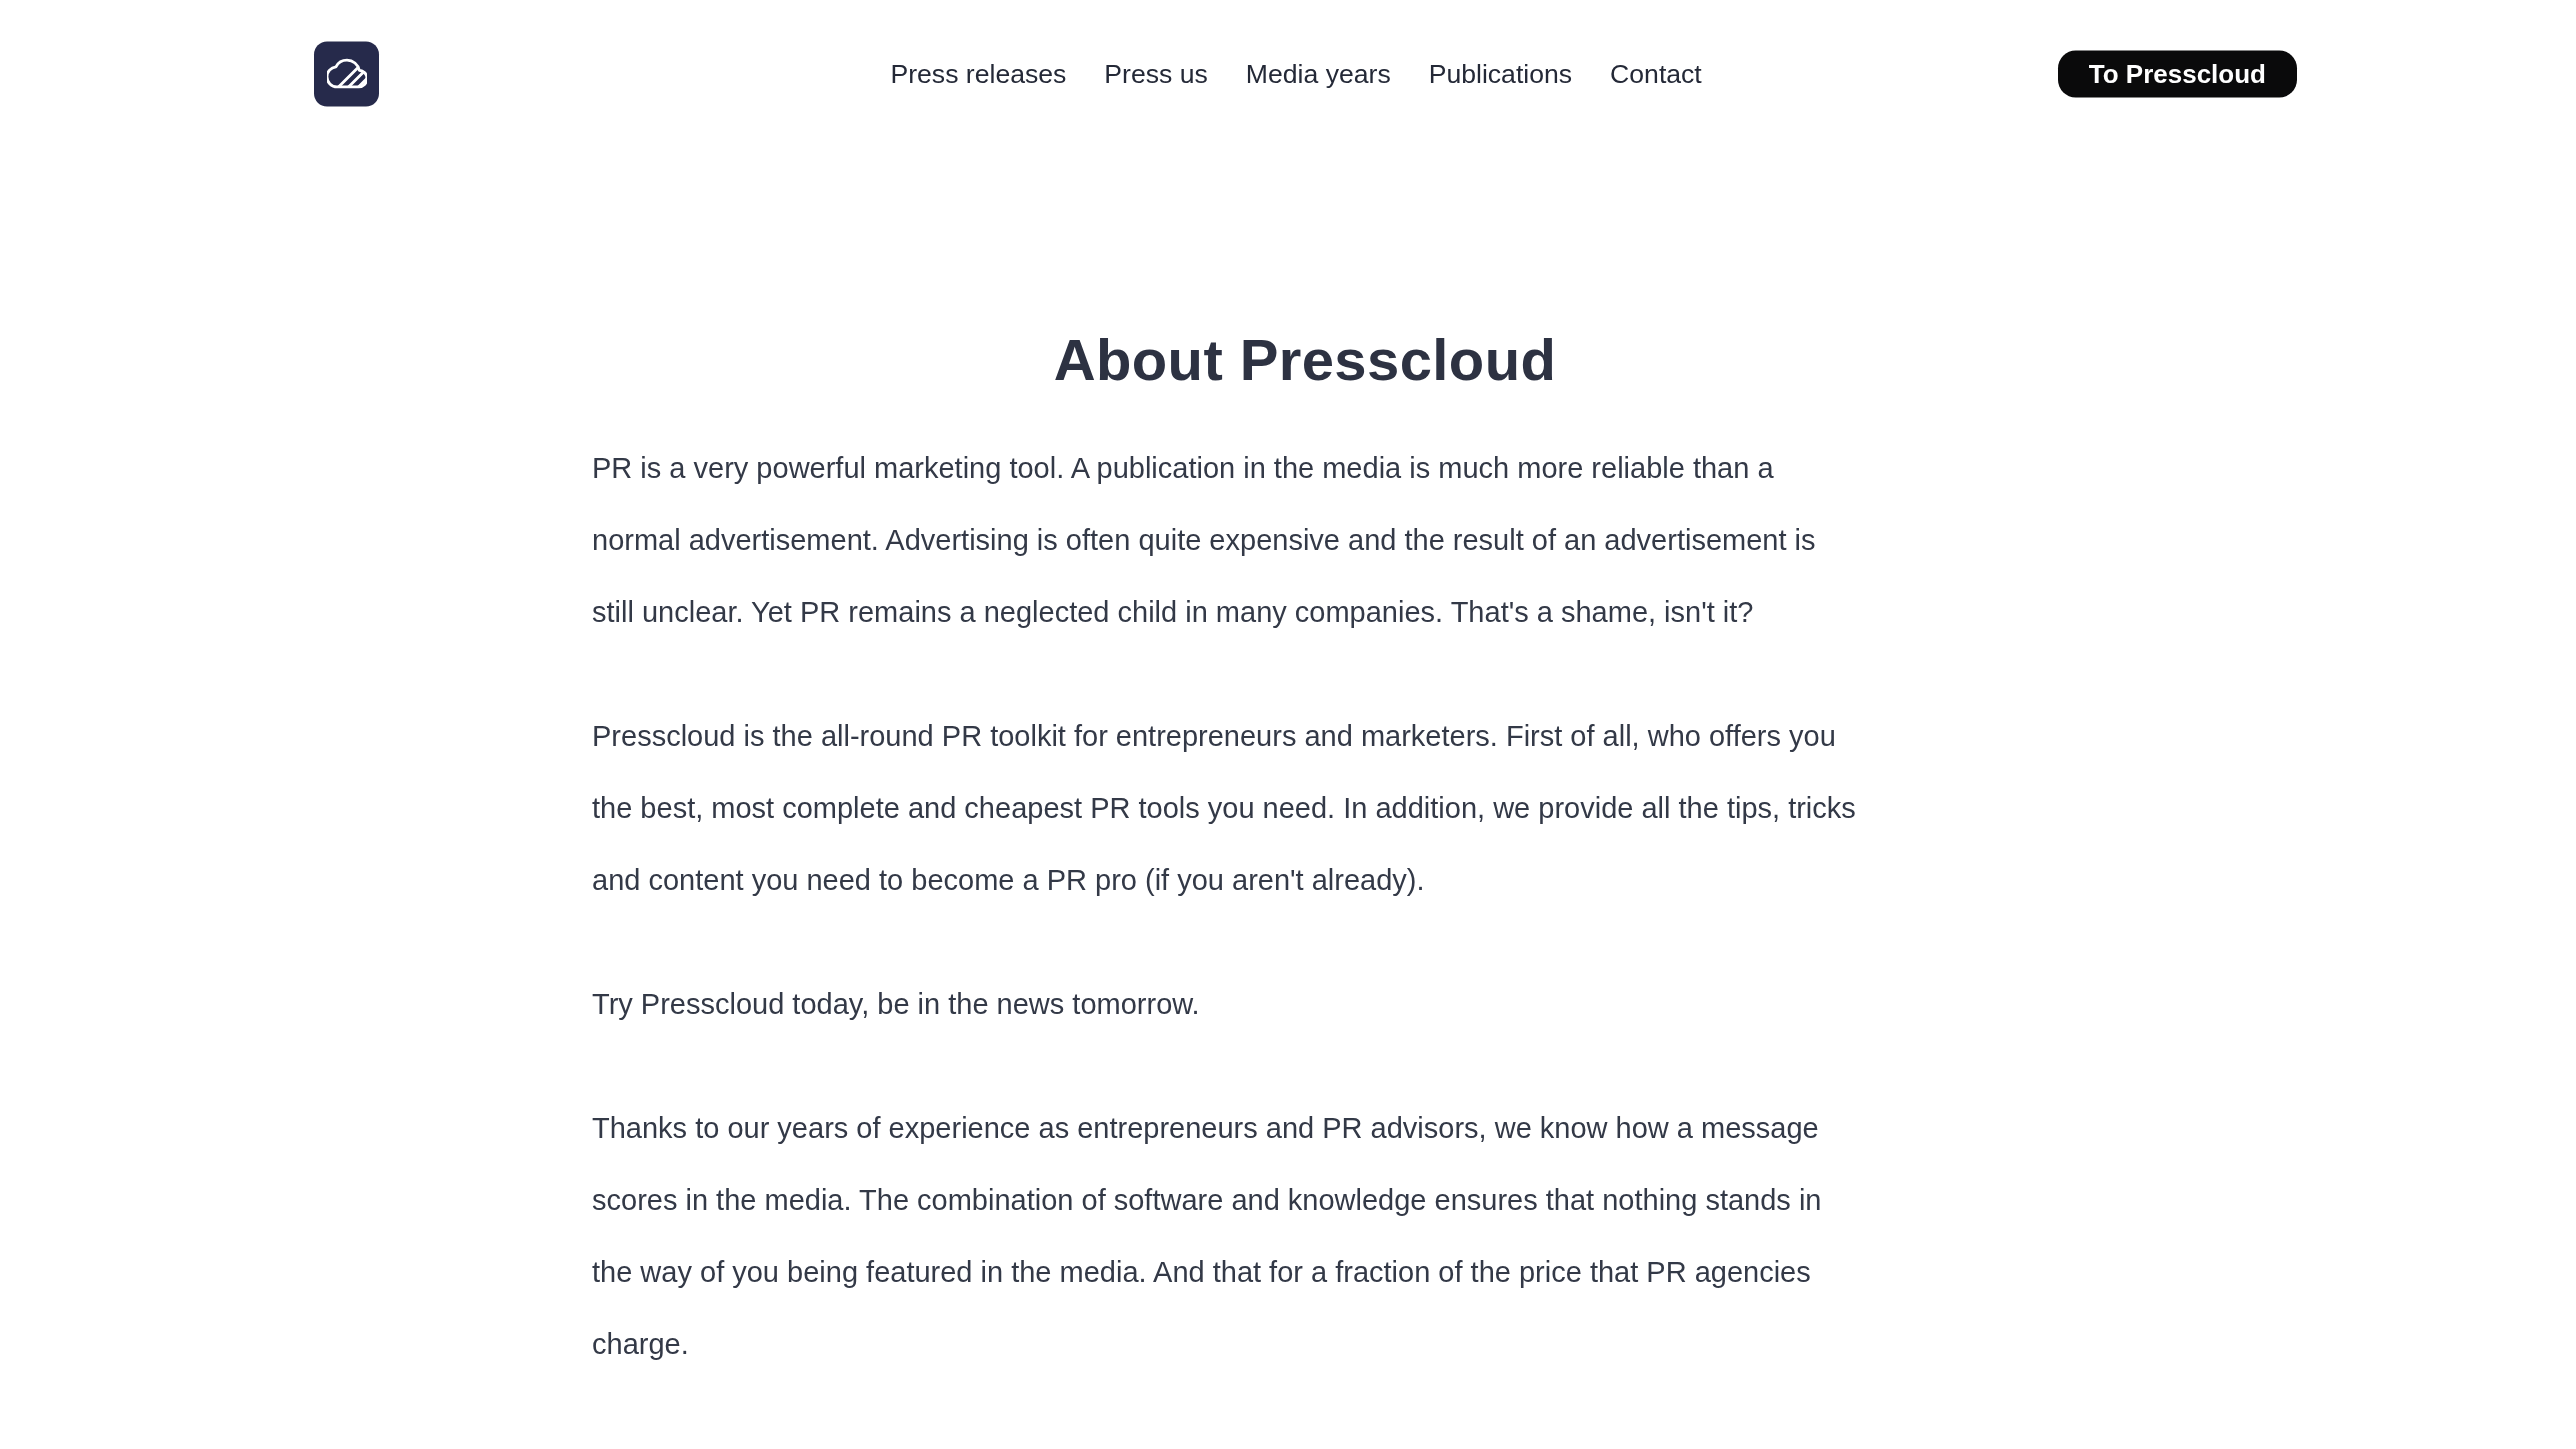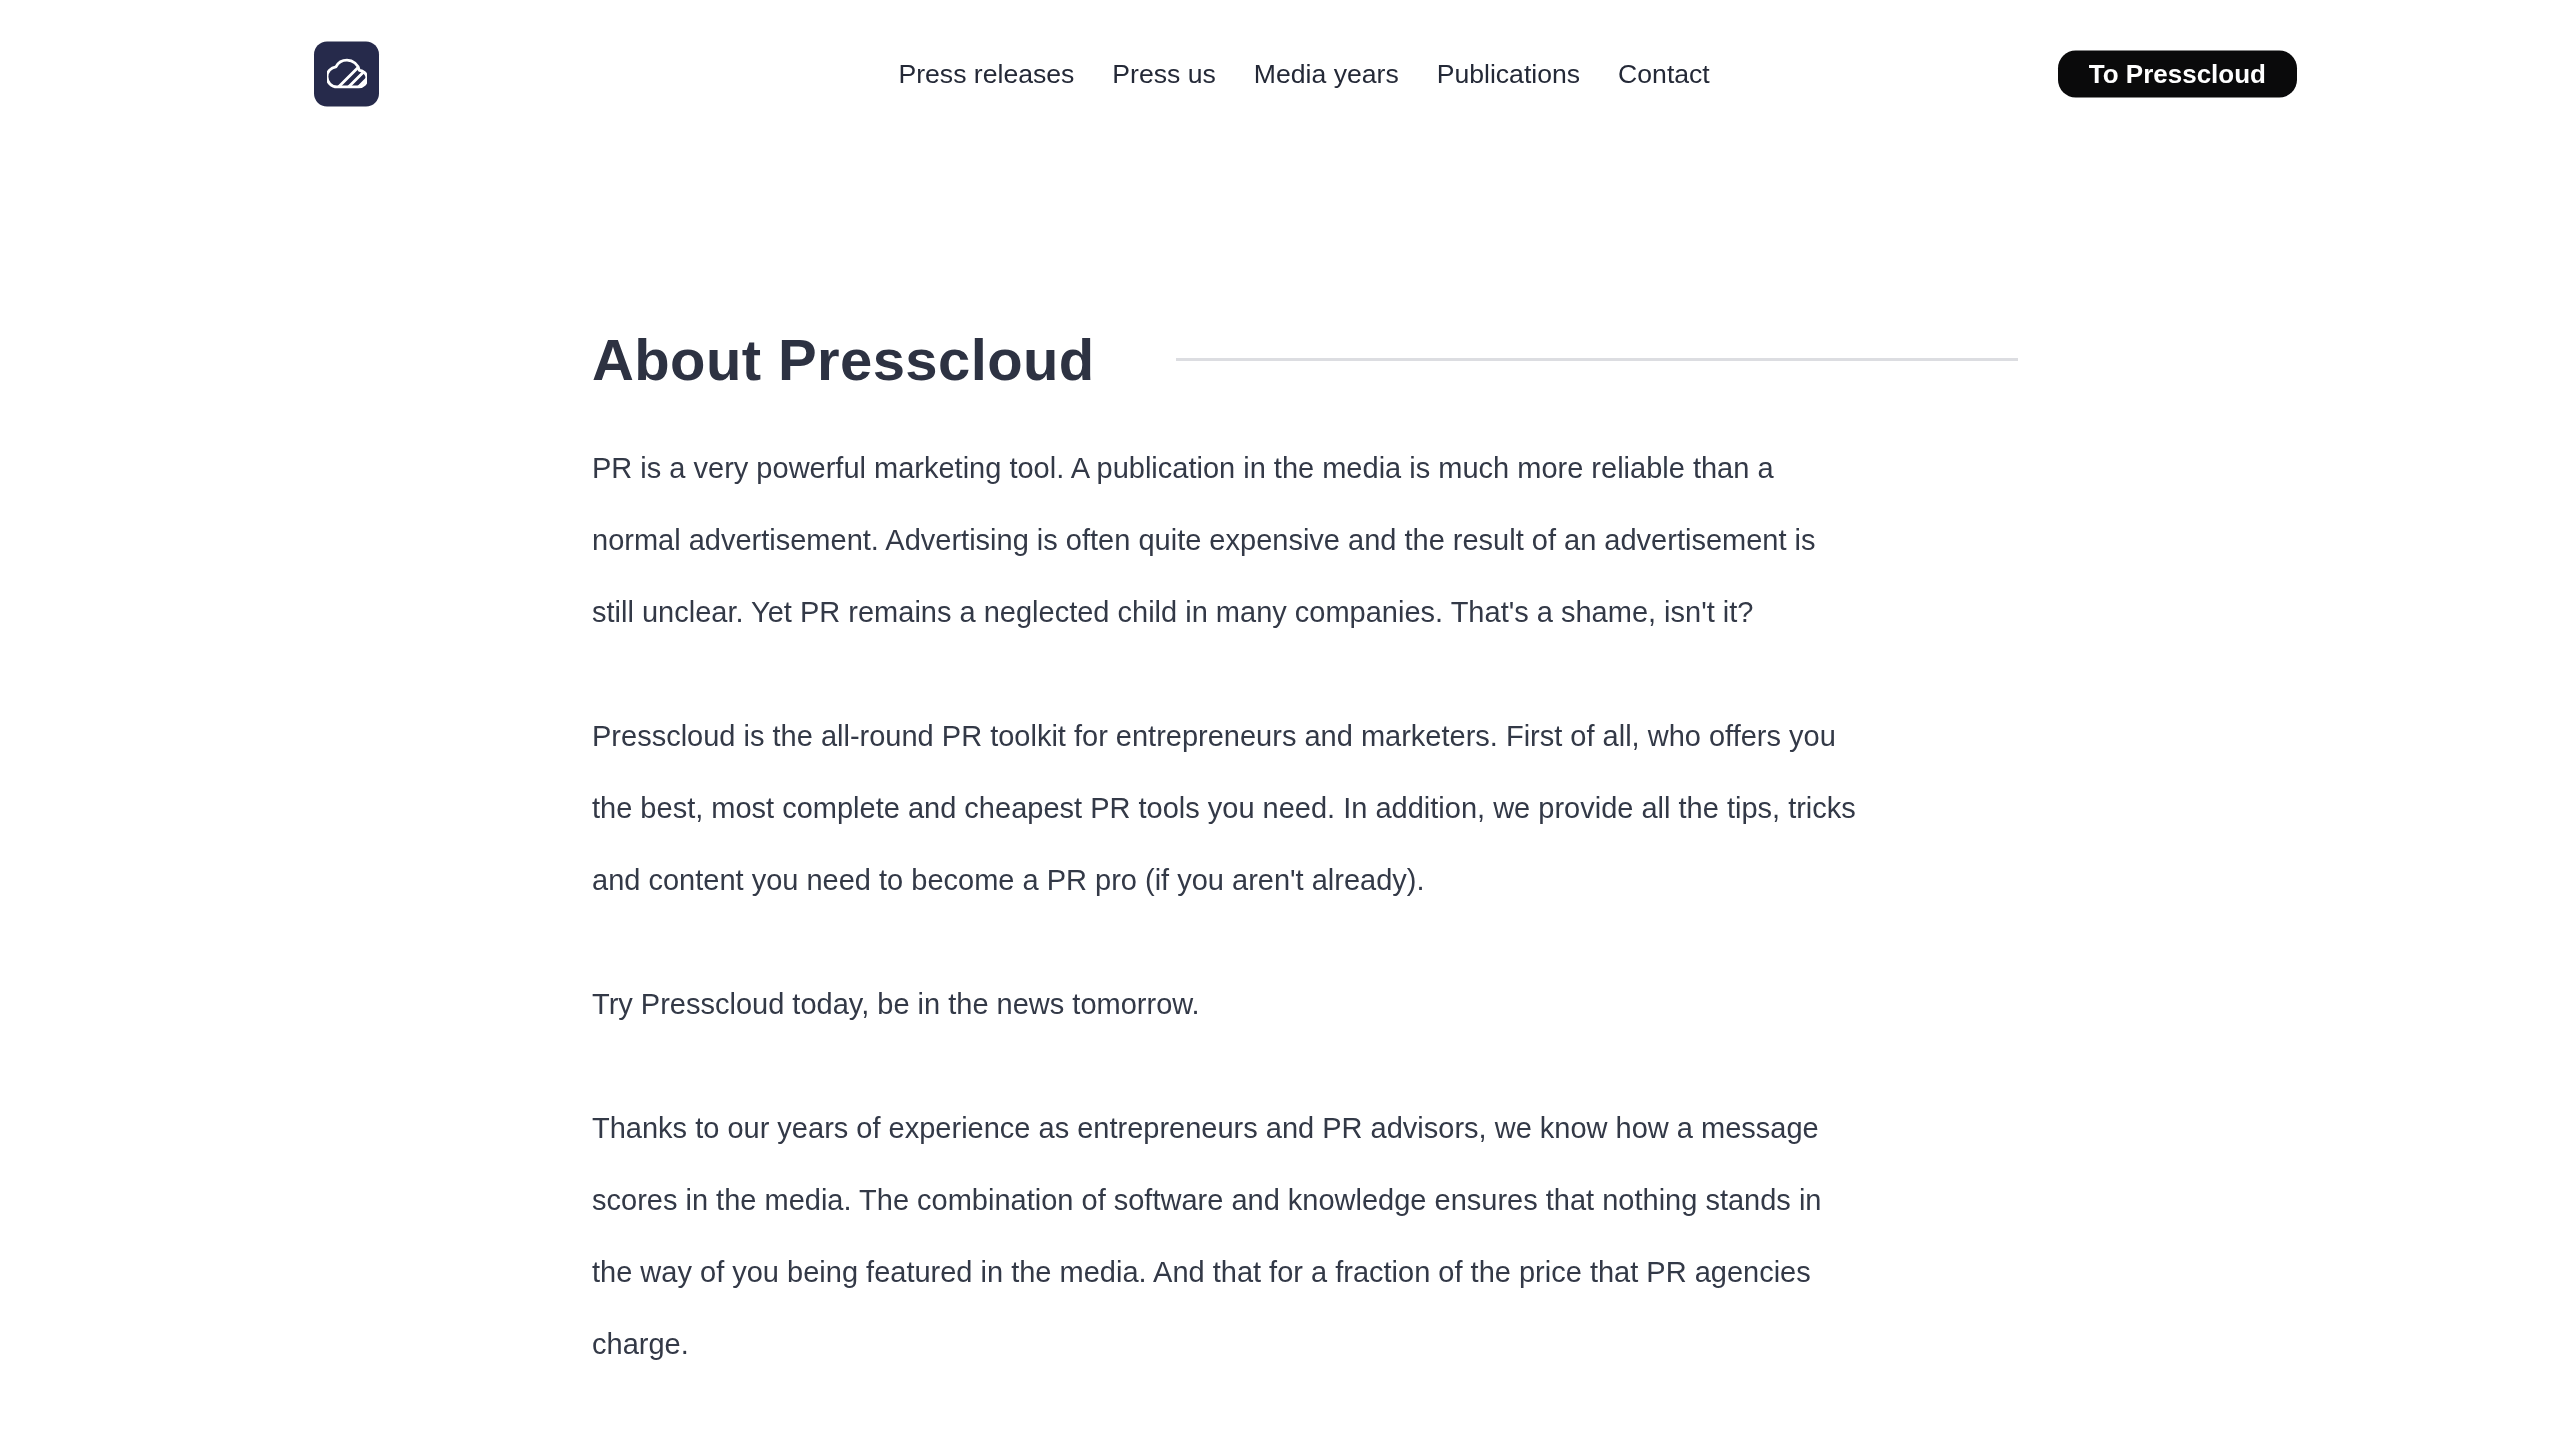--- a/index.html
+++ b/index.html
@@ -33,21 +33,20 @@
     cursor: pointer;
   }
   .main-nav {
     position: absolute;
     left: 50%;
     top: 50%;
     transform: translate(-49%, -50%);
     display: flex;
     gap: 38px;
     white-space: nowrap;
-    margin-left: 8px;
   }
   .main-nav a {
     font-size: 26.6px;
     font-weight: 500;
     color: #242937;
     text-decoration: none;
     cursor: pointer;
   }
   .cta-button {
     position: absolute;
@@ -71,20 +70,21 @@
   
   .main-content {
     width: 1426px;
     margin-left: 592px;
     padding-top: 179px;
   }
   .title-row {
     display: flex;
     align-items: center;
     margin-bottom: 39px;
+    flex-direction: column;
   }
   .title-row h1 {
     font-size: 58px;
     font-weight: 700;
     color: #2d3242;
     letter-spacing: 0.4px;
     white-space: nowrap;
   }
   .title-divider {
     flex: 1;

